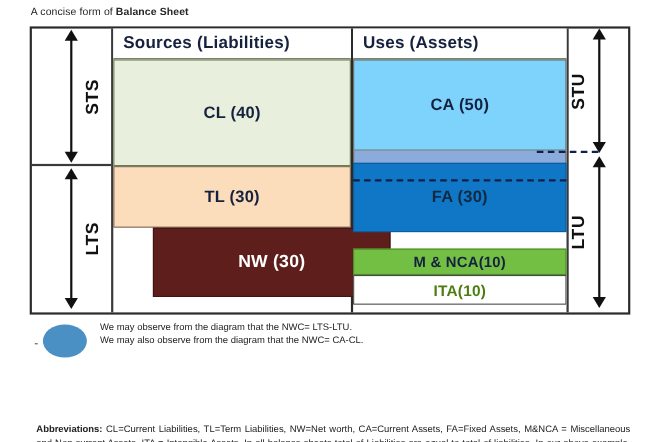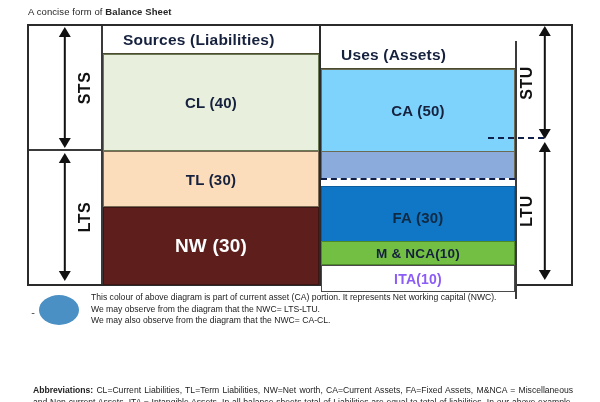--- a/index.html
+++ b/index.html
@@ -21,54 +21,54 @@
   .frame{
     position:absolute;left:27px;top:24px;
     width:546px;height:262px;
     border:2.5px solid #2b2b2b;
     box-sizing:border-box;
   }
 
   
   .col-arrow-left{position:absolute;left:0;top:0;width:74px;height:100%;border-right:2px solid #3a3a3a;box-sizing:border-box;}
   .col-src{position:absolute;left:74px;top:0;width:218px;height:100%;border-right:2.5px solid #2b2b2b;box-sizing:border-box;}
-  .col-use{position:absolute;left:292px;top:0;width:196px;height:100%;border-right:2px solid #3a3a3a;box-sizing:border-box;margin-top:15px;}
+  .col-use{position:absolute;left:292px;top:0;width:196px;height:100%;border-right:2px solid #3a3a3a;box-sizing:border-box;}
   .col-arrow-right{position:absolute;left:488px;top:0;width:55.5px;height:100%;box-sizing:border-box;}
 
   .hdr{
     height:28px;line-height:28px;
     border-bottom:1.5px solid #4a4a2e;
     box-sizing:border-box;
-    padding-left:20px;
+    padding-left:9px;
     font-size:15.5px;font-weight:bold;color:#16213e;
     background:#ffffff;
     letter-spacing:.2px;
   }
 
   .stack{position:relative;height:calc(100% - 28px);}
 
   .blk{
     position:absolute;left:0;width:100%;
     display:flex;align-items:center;justify-content:center;
     box-sizing:border-box;
     font-weight:bold;
     letter-spacing:.2px;
   }
 
   
   .b-cl{top:0;height:97px;background:#e8efdd;border:1.2px solid #6b7a55;font-size:15px;color:#16213e;}
   .b-tl{top:97px;height:56px;background:#fbdcbb;border:1.2px solid #7a6a55;font-size:15px;color:#16213e;}
-  .b-nw{top:153px;height:78px;background:#5e1f1c;border:1.2px solid #3d1513;font-size:19px;color:#ffffff;}
+  .b-nw{top:153px;height:63px;background:#5e1f1c;border:1.2px solid #3d1513;font-size:16px;color:#ffffff;margin-left:36px;}
 
   
   .b-ca{top:0;height:83px;background:#7dd3fc;border:1.2px solid #6b6a55;font-size:15px;color:#16213e;}
   .b-nwc{top:83px;height:26px;background:#8cabdd;border-left:1.2px solid #6b6a55;border-right:1.2px solid #6b6a55;}
-  .b-fa{top:117px;height:63px;background:#1077c6;border:1.2px solid #0c5d9b;font-size:15px;color:#102a43;}
+  .b-fa{top:94px;height:63px;background:#1077c6;border:1.2px solid #0c5d9b;font-size:15px;color:#102a43;}
   .b-mnca{top:172px;height:24px;background:#73bf44;border:1.2px solid #4d8a28;font-size:13.5px;color:#16213e;}
-  .b-ita{top:196px;height:27px;background:#ffffff;border:1.2px solid #4a4a4a;font-size:14px;color:#8b5cf6;}
+  .b-ita{top:196px;height:27px;background:#ffffff;border:1.2px solid #4a4a4a;font-size:14px;color:#4d7c0f;}
 
   .dashline{
     position:absolute;left:0;top:109px;width:100%;height:0;
     border-top:2px dashed #10204a;
   }
 
   
   .arrcell{position:relative;box-sizing:border-box;}
   .arrcell.top{border-bottom:2px solid #3a3a3a;}
   .arrow-wrap{
@@ -180,21 +180,20 @@
     </div>
   </div>
 </div>
 <div class="rdash"></div>
 
 <div class="legend">
   <div class="legend-row">
     <div class="dash-mark">-</div>
     <div class="swatch"></div>
     <div class="legend-text">
-      <p class="lt-just">This colour of above diagram is part of current asset (CA) portion. It represents Net working capital (NWC).</p>
       <p>We may observe from the diagram that the NWC= LTS-LTU.</p>
       <p>We may also observe from the diagram that the NWC= CA-CL.</p>
     </div>
   </div>
 </div>
 
 <div class="abbrev">
   <b>Abbreviations:</b><span> CL=Current Liabilities, TL=Term Liabilities, NW=Net worth, CA=Current Assets, FA=Fixed Assets, M&amp;NCA = Miscellaneous and Non-current Assets, ITA = Intangible Assets. In all balance sheets total of Liabilities are equal to total of liabilities. In our above example, we have taken the figure 100 as total of both the sides.</span>
 </div>
 

